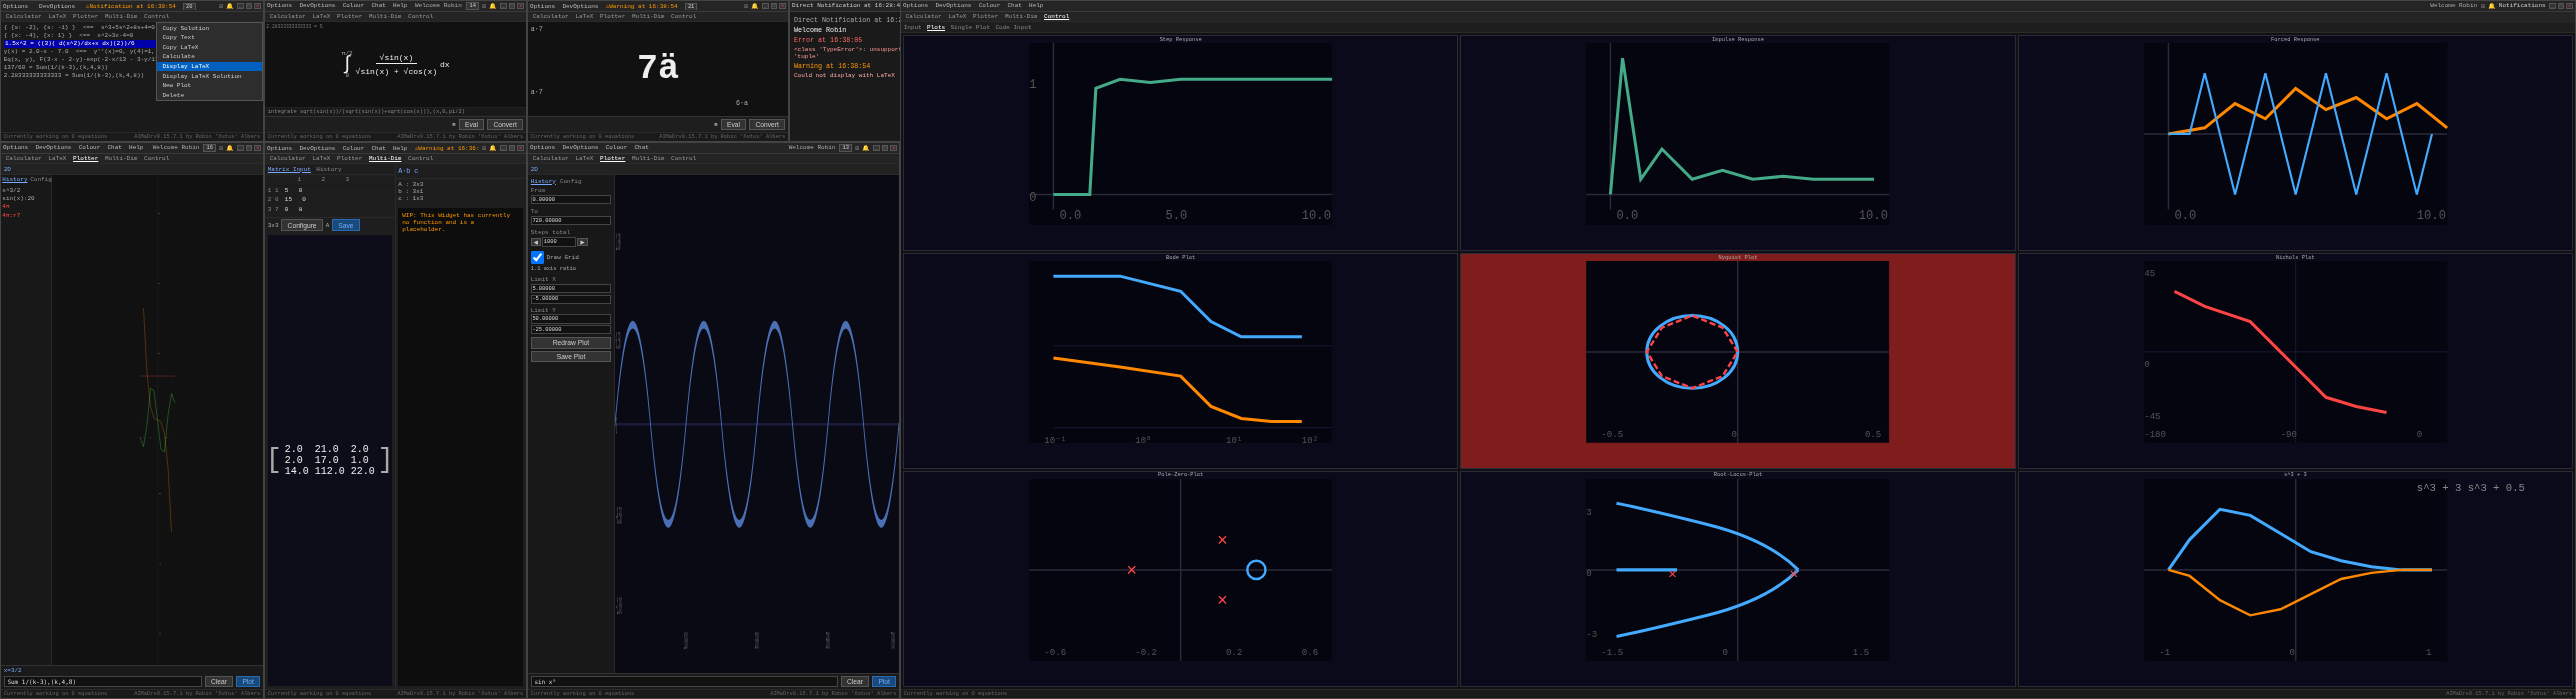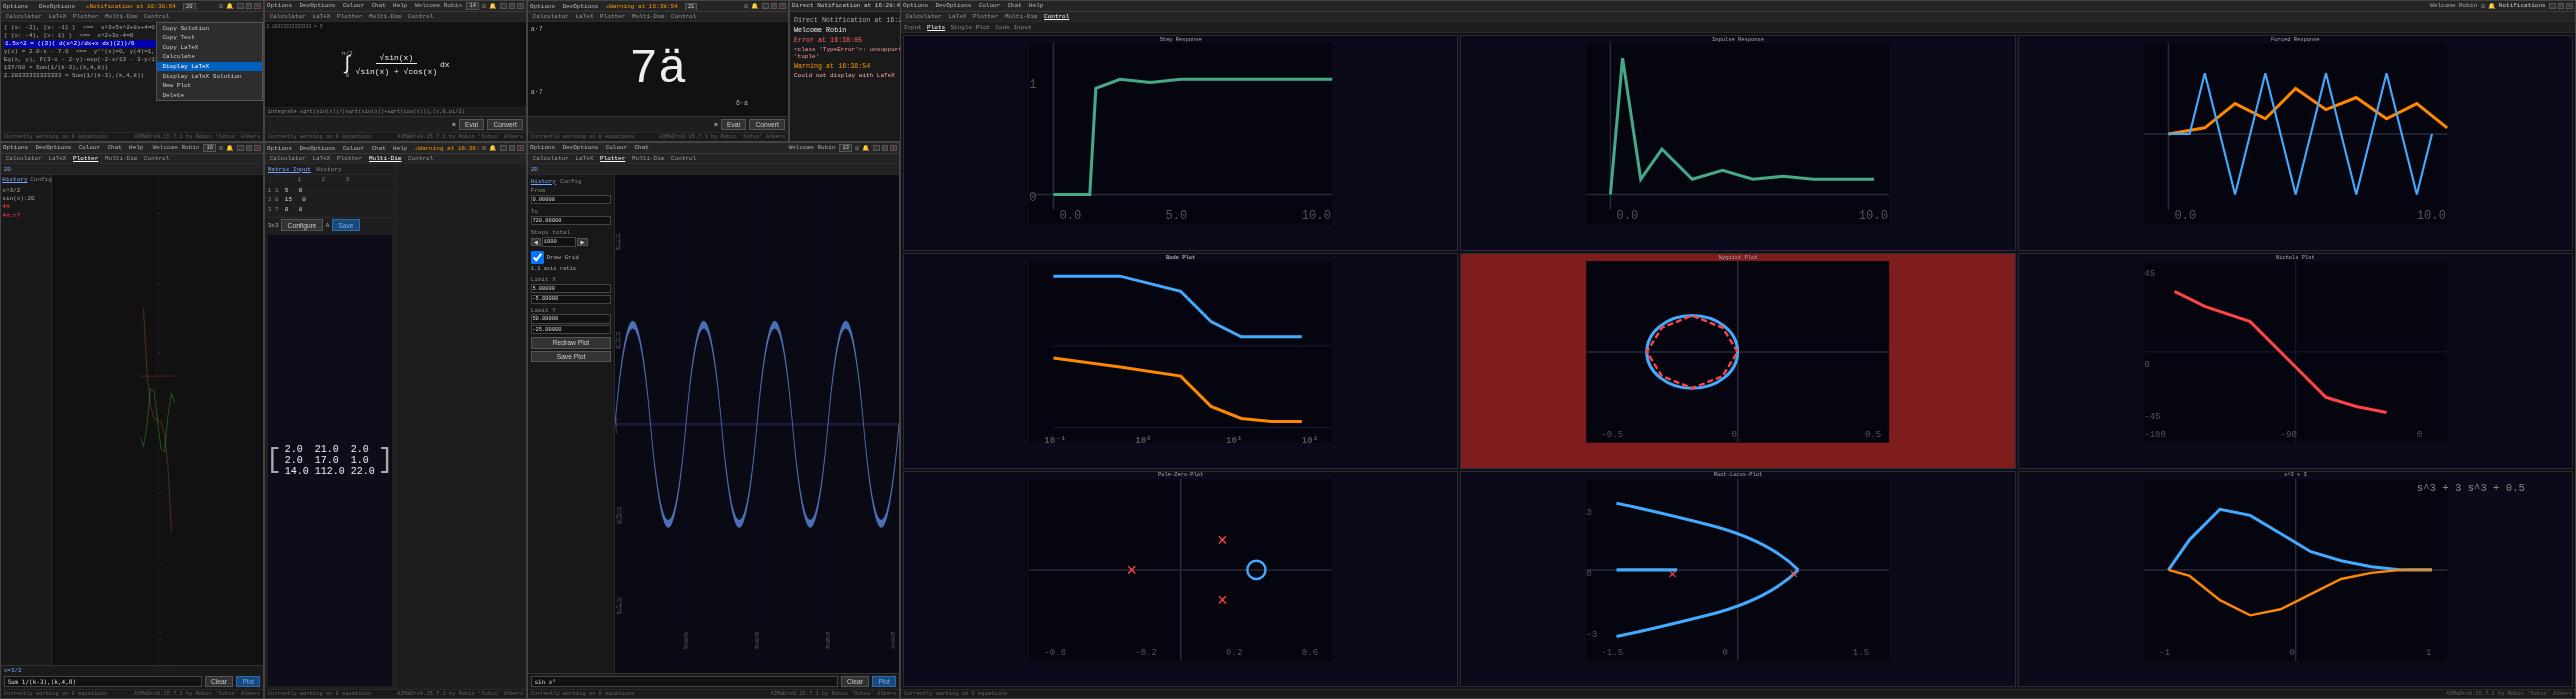--- a/index.html
+++ b/index.html
@@ -255,21 +255,21 @@
     <div class="tabbar">
       <span>Calculator</span>
       <span>LaTeX</span>
       <span>Plotter</span>
       <span>Multi-Dim</span>
       <span>Control</span>
     </div>
     <div style="flex:1;display:flex;flex-direction:column;overflow:hidden;background:#111;position:relative;">
       <div style="position:absolute;top:2.7px;left:2.7px;font-size:6.7px;color:#aaa;">a·7</div>
       <div style="flex:1;display:flex;align-items:center;justify-content:center;">
-        <span style="font-size:48px;color:#eee;font-weight:normal;">7ä</span>
+        <span style="font-size:35px;color:#eee;font-weight:bold;">7ä</span>
       </div>
       <div style="position:absolute;bottom:20px;left:2.7px;font-size:6.7px;color:#aaa;">a·7</div>
       <div style="position:absolute;bottom:9.4px;right:40px;font-size:6.7px;color:#aaa;">6·a</div>
     </div>
     <div style="background:#1e1e1e;border-top:0.7px solid #333;padding:1.3px 2.7px;display:flex;justify-content:flex-end;gap:2.7px;align-items:center;flex-shrink:0;">
       <span style="color:#888;font-size:6px;">■</span>
       <button class="btn">Eval</button>
       <button class="btn">Convert</button>
     </div>
     <div class="statusbar">
@@ -453,20 +453,29 @@
           <span style="font-size:27px;color:#aaa;line-height:1;">[</span>
           <div style="font-size:10px;color:#eee;padding:2.7px;">
             <div>2.0&nbsp;&nbsp;21.0&nbsp;&nbsp;2.0</div>
             <div>2.0&nbsp;&nbsp;17.0&nbsp;&nbsp;1.0</div>
             <div>14.0&nbsp;112.0&nbsp;22.0</div>
           </div>
           <span style="font-size:27px;color:#aaa;line-height:1;">]</span>
         </div>
       </div>
 
+      <div style="width:50%;display:flex;flex-direction:column;">
+        <div style="padding:2.7px;font-size:6.7px;color:#7af;border-bottom:0.7px solid #2a2a2a;">A·b c</div>
+        <div style="padding:2.7px;font-size:6px;color:#aaa;">
+          <div>A : 3x3</div>
+          <div>b : 3x1</div>
+          <div>c : 1x3</div>
+        </div>
+        <div style="flex:1;background:#0d0d0d;padding:4px;font-size:6px;color:#f90;margin:2.7px;">WIP: This Widget has currently no function and is a placeholder.</div>
+      </div>
     </div>
     <div class="statusbar">
       <span>Currently working on 0 equations</span>
       <span>AIMaDrv0.15.7.1 by Robin 'Xutus' Albers</span>
     </div>
   </div>
 
   <div class="panel" style="left:527px;top:142px;width:373px;height:557px;">
     <div class="titlebar">
       <span class="titlebar-text">
@@ -645,21 +654,21 @@
           <rect width="100" height="60" fill="#050510"></rect>
           <line x1="8" y1="0" x2="8" y2="55" stroke="#2a2a3a" stroke-width="0.5"></line>
           <line x1="0" y1="30" x2="100" y2="30" stroke="#2a2a3a" stroke-width="0.5"></line>
           <polyline points="8,30 20,28 30,20 40,25 50,15 60,22 70,18 80,25 90,20 100,28" fill="none" stroke="#f80" stroke-width="1"></polyline>
           <polyline points="8,30 15,30 20,10 25,30 30,50 35,30 40,10 45,30 50,50 55,30 60,10 65,30 70,50 75,30 80,10 85,30 90,50 95,30" fill="none" stroke="#4af" stroke-width="0.7"></polyline>
           <text x="10" y="58" font-size="4" fill="#555">0.0</text>
           <text x="90" y="58" font-size="4" fill="#555">10.0</text>
         </svg>
       </div>
 
-      <div style="background:#0a0a1a;border:0.7px solid #2a2a3a;position:relative;overflow:hidden;font-weight:bold;">
+      <div style="background:#0a0a1a;border:0.7px solid #2a2a3a;position:relative;overflow:hidden;">
         <div style="font-size:5.4px;color:#aaa;text-align:center;padding:0.7px;">Bode Plot</div>
         <svg viewBox="0 0 100 60" width="100%" height="85%" style="font-size:11px">
           <rect width="100" height="60" fill="#050510"></rect>
 
           <line x1="8" y1="28" x2="100" y2="28" stroke="#1a1a3a" stroke-width="0.3"></line>
           <polyline points="8,5 30,5 50,10 60,20 70,25 80,25 90,25" fill="none" stroke="#4af" stroke-width="1"></polyline>
 
           <line x1="8" y1="55" x2="100" y2="55" stroke="#1a1a3a" stroke-width="0.3"></line>
           <polyline points="8,32 30,35 50,38 60,48 70,52 80,53 90,53" fill="none" stroke="#f80" stroke-width="1"></polyline>
 

